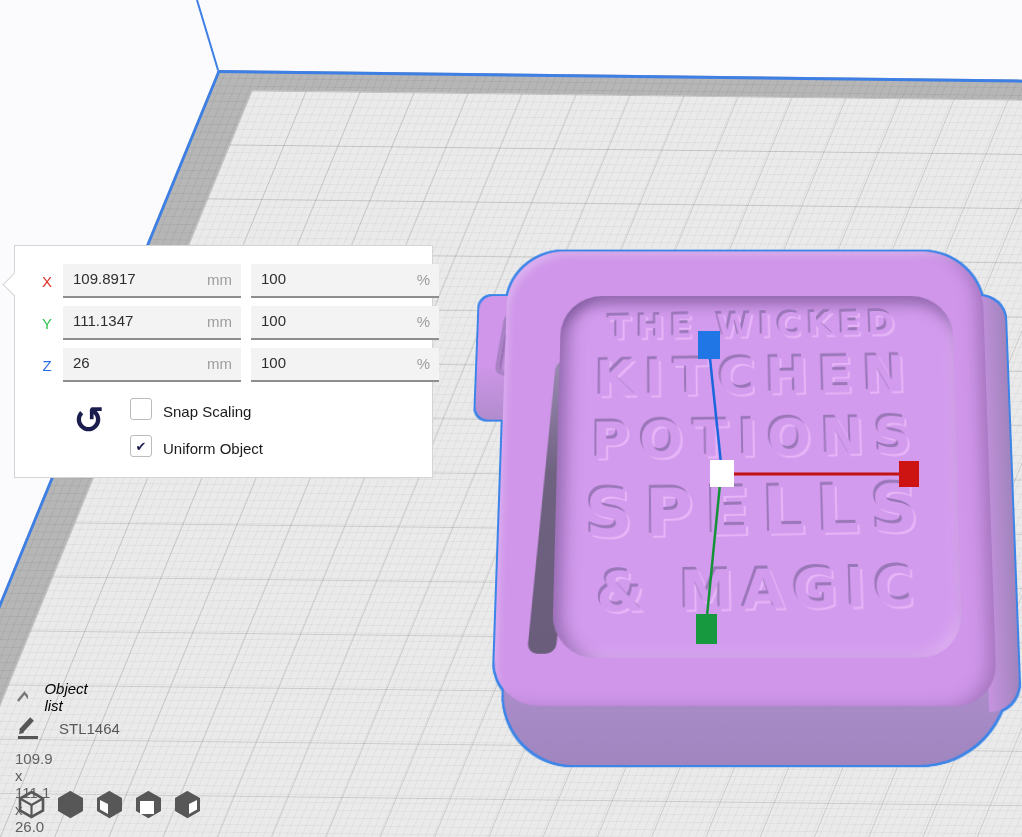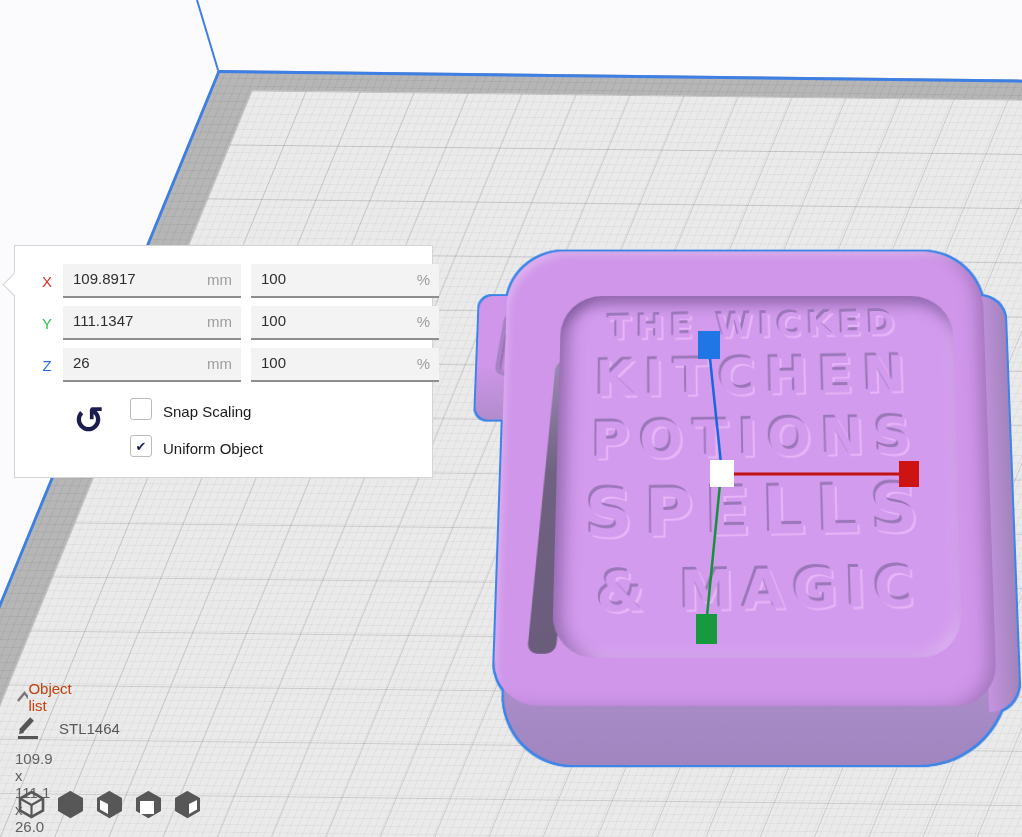--- a/index.html
+++ b/index.html
@@ -89,21 +89,21 @@
          font-size:13px;color:#1c1d4f;font-weight:bold;}
   .chk-label{font-size:15px;color:#1b1b1b;}
 
   
   .stl-tile{position:absolute;left:0;top:0;width:90px;height:97px;background:#fff;z-index:11;}
   .stl-badge-text{font:bold 17px "Liberation Sans",sans-serif;fill:#ffffff;letter-spacing:1px;}
 
   
   .objlist{position:absolute;left:0;top:676px;z-index:6;color:#6e6e6e;}
   .objlist-header{position:absolute;left:16px;top:4px;display:flex;align-items:center;cursor:pointer;}
-  .objlist-header span{margin-left:0;font-size:15px;color:#c2410c;}
+  .objlist-header span{margin-left:16px;font-size:15px;color:#000000;font-style:italic;}
   .objlist-item{position:absolute;left:17px;top:40px;display:flex;align-items:center;}
   .objlist-item span{margin-left:20px;font-size:15px;color:#585858;}
   .objlist-dims{position:absolute;left:15px;top:74px;font-size:15px;color:#606060;}
 
   
   .viewbar{position:absolute;left:18px;top:790px;display:flex;z-index:6;}
   .viewbtn{width:27px;height:29px;margin-right:12px;cursor:pointer;background:none;border:none;padding:0;}
 </style>
 </head>
 <body>

